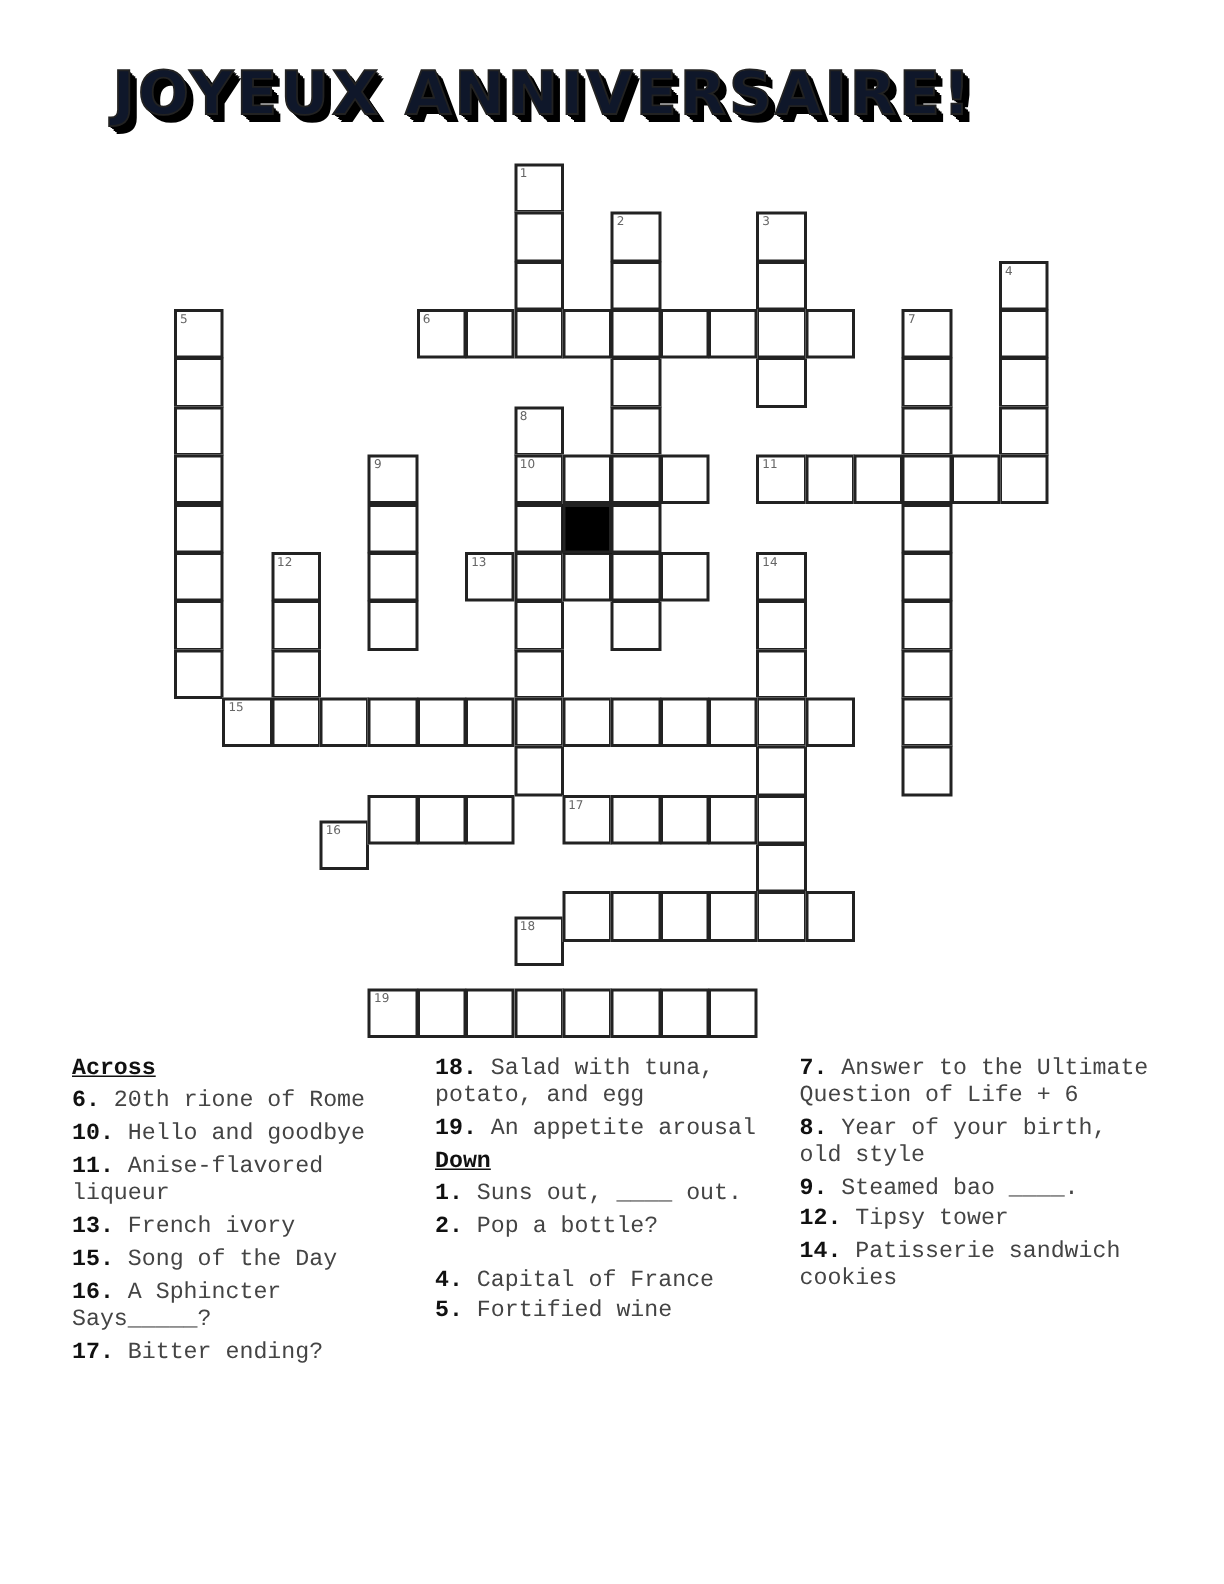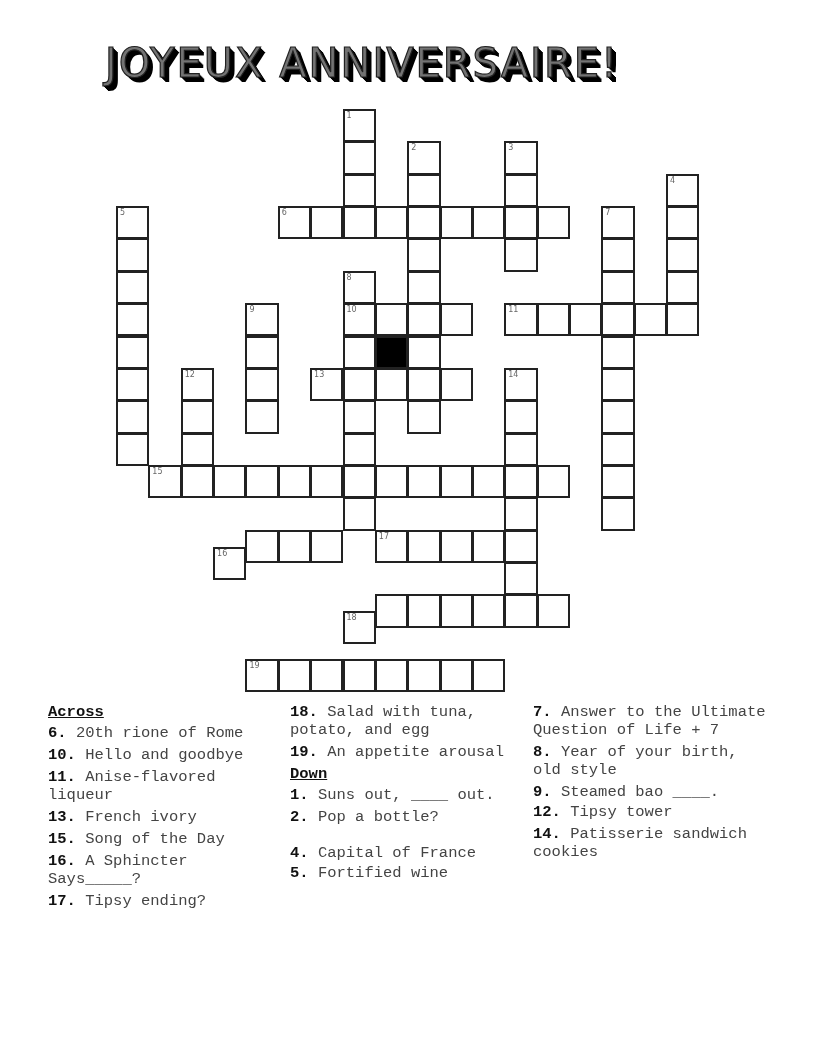--- a/index.html
+++ b/index.html
@@ -1,20 +1,20 @@
 <!DOCTYPE html>
 <html><head>
 <meta charset="utf-8">
 <style>
   html, body { margin: 0; padding: 0; background: #fff; }
   body { width: 816px; height: 1056px; position: relative; overflow: hidden; font-family: "Liberation Mono", monospace; }
   .title {
     position: absolute; left: 0; top: 40px; width: 724px; text-align: center;
-    font-family: "DejaVu Sans", sans-serif; font-weight: normal; font-size: 40px; letter-spacing: 2px;
-    color: #737373;
+    font-family: "DejaVu Sans", sans-serif; font-weight: bold; font-size: 40px; letter-spacing: 2px;
+    color: #0f172a;
     -webkit-text-stroke: 1.2px #222;
     text-shadow: 1px 1px 0 #000, 2px 2px 0 #000, 3px 3px 0 #000, 4px 4px 0 #000, 5px 5px 0 #000;
   }
   .grid { position: absolute; left: 0; top: 0; width: 816px; height: 700px; }
   .cell {
     position: absolute; box-sizing: border-box; width: 33.4px; height: 33.4px;
     border: 2px solid #222; background: #fff;
   }
   .cell.black { background: #000; }
   .cell .num {
@@ -188,32 +188,32 @@
   </div>
 
 <div class="clues col1">
   <div class="hdr">Across</div>
   <div class="clue"><b>6.</b><span> 20th rione of Rome</span></div>
   <div class="clue"><b>10.</b><span> Hello and goodbye</span></div>
   <div class="clue"><b>11.</b><span> Anise-flavored liqueur</span></div>
   <div class="clue"><b>13.</b><span> French ivory</span></div>
   <div class="clue"><b>15.</b><span> Song of the Day</span></div>
   <div class="clue"><b>16.</b><span> A Sphincter Says_____?</span></div>
-  <div class="clue"><b>17.</b><span> Tipsy ending?</span></div>
+  <div class="clue"><b>17.</b><span> Bitter ending?</span></div>
 </div>
 
 <div class="clues col2">
   <div class="clue"><b>18.</b><span> Salad with tuna, potato, and egg</span></div>
   <div class="clue"><b>19.</b><span> An appetite arousal</span></div>
   <div class="hdr">Down</div>
   <div class="clue"><b>1.</b><span> Suns out, ____ out.</span></div>
   <div class="clue" style="margin-bottom:18px"><b>2.</b><span> Pop a bottle?</span></div>
   <div class="clue" style="margin-bottom:2px"><b>4.</b><span> Capital of France</span></div>
   <div class="clue"><b>5.</b><span> Fortified wine</span></div>
 </div>
 
 <div class="clues col3">
-  <div class="clue"><b>7.</b><span> Answer to the Ultimate Question of Life + 7</span></div>
+  <div class="clue"><b>7.</b><span> Answer to the Ultimate Question of Life + 6</span></div>
   <div class="clue"><b>8.</b><span> Year of your birth, old style</span></div>
   <div class="clue" style="margin-bottom:2px"><b>9.</b><span> Steamed bao ____.</span></div>
   <div class="clue"><b>12.</b><span> Tipsy tower</span></div>
   <div class="clue"><b>14.</b><span> Patisserie sandwich cookies</span></div>
 </div>
 
 </body></html>

